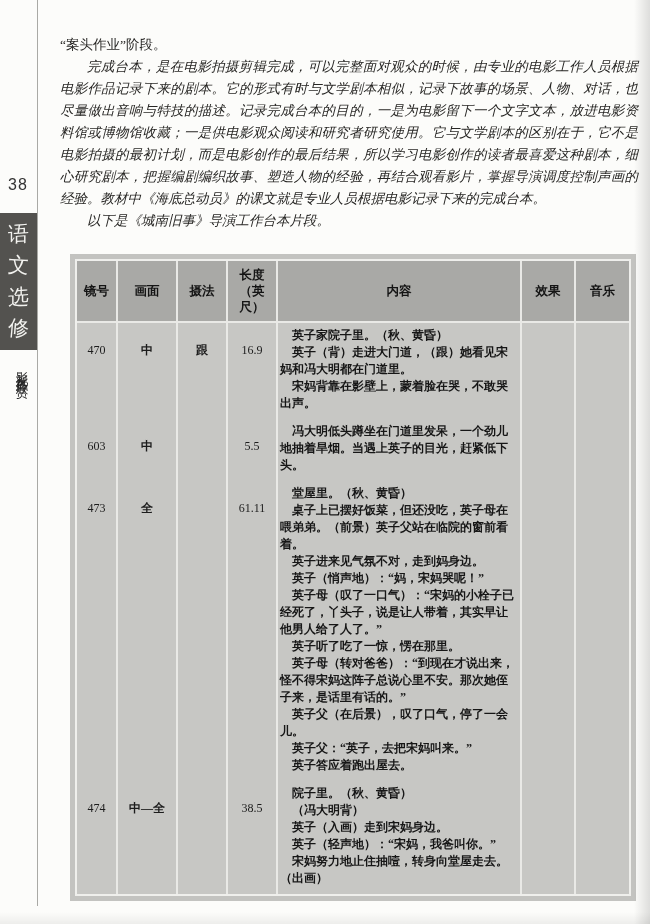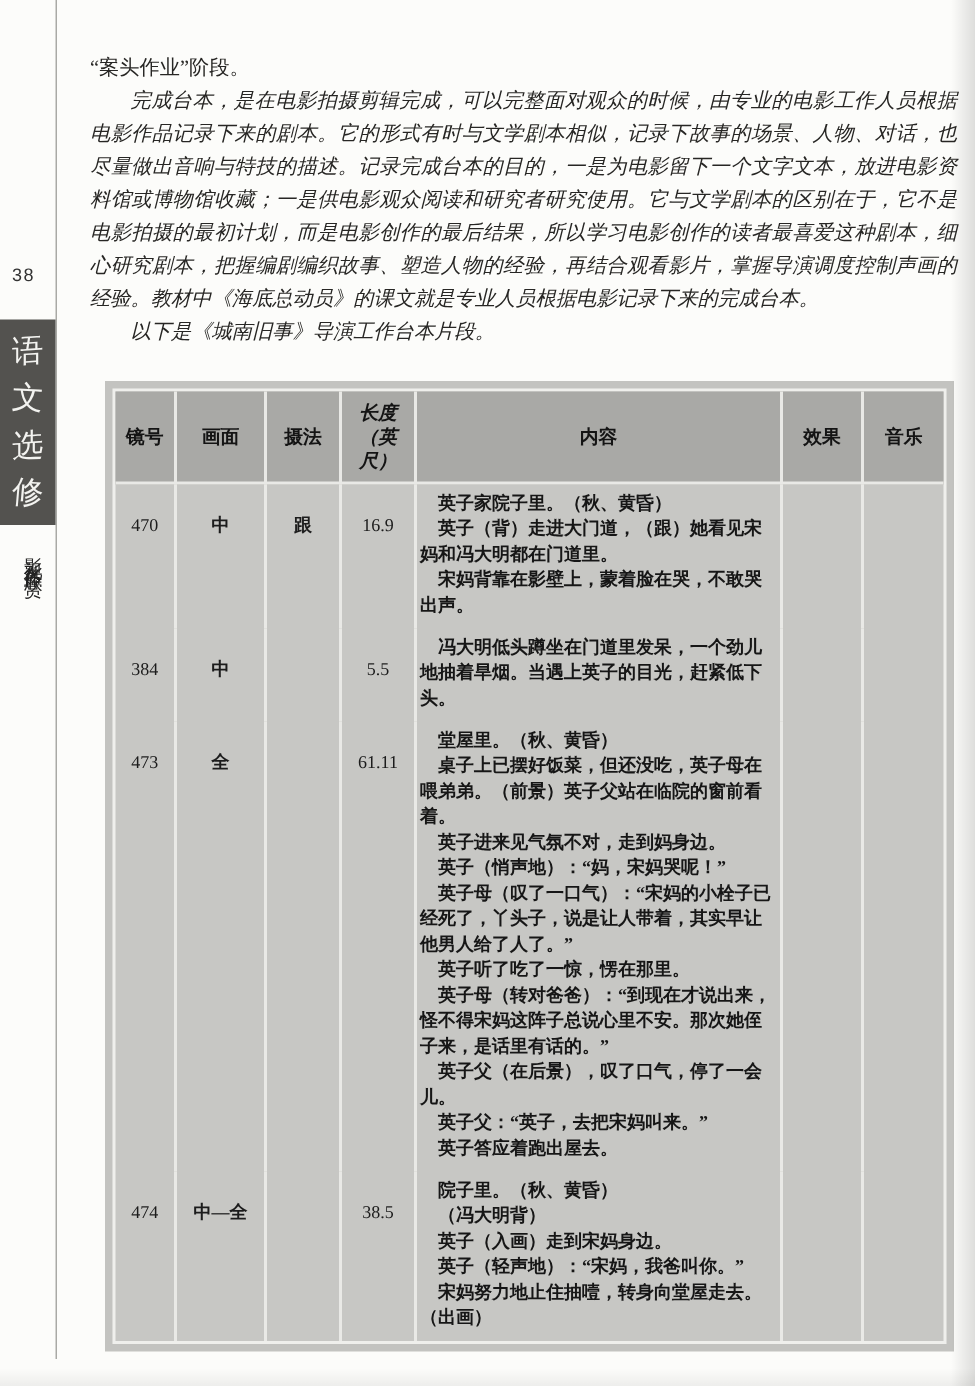--- a/index.html
+++ b/index.html
@@ -20,21 +20,21 @@
   }
   .page::before {
     content:""; position:absolute; left:0; right:0; bottom:0; height:12px;
     background:linear-gradient(to bottom, rgba(0,0,0,0), rgba(0,0,0,0.06));
     pointer-events:none;
   }
 
   
   .page-num {
     position:absolute; left:8px; top:176px;
-    font-size:12px; color:#333; letter-spacing:1px;
+    font-size:16px; color:#333; letter-spacing:1px;
     font-family:"Liberation Sans", sans-serif;
   }
   .side-rule {
     position:absolute; left:37px; top:0; width:1px; height:906px;
     background:#a9a9a5;
   }
   .series-block {
     position:absolute; left:0; top:213px; width:37px; height:137px;
     background:#53524f;
     display:flex; flex-direction:column; align-items:center; justify-content:space-evenly;
@@ -77,21 +77,21 @@
   }
   table.script th:last-child, table.script td:last-child { border-right:none; }
   table.script thead th {
     background:#a9a9a6;
     border-bottom:2px solid #e9e9e6;
     text-align:center; vertical-align:middle;
     font-weight:bold; font-size:12.5px; line-height:16px;
     padding:6px 1px;
     color:#141414;
   }
-  th.prewrap { white-space:pre-line;font-style:italic; }
+  th.prewrap { white-space:pre-line; }
   td.meta { text-align:center; padding-top:19px; padding-bottom:6px; line-height:17px; }
   td.bold-meta { font-weight:bold; }
   td.c-content { padding:4px 2px 7px 2px;margin-top:32px; }
   td.c-content p {
     margin:0; text-indent:1em;
     line-height:17px; font-weight:bold;
     text-align:left;
     color:#161616;
   }
 </style>
@@ -148,21 +148,21 @@
             <td class="meta">16.9</td>
             <td class="c-content">
               <p>英子家院子里。（秋、黄昏）</p>
               <p>英子（背）走进大门道，（跟）她看见宋妈和冯大明都在门道里。</p>
               <p>宋妈背靠在影壁上，蒙着脸在哭，不敢哭出声。</p>
             </td>
             <td></td>
             <td></td>
           </tr>
           <tr>
-            <td class="meta">384</td>
+            <td class="meta">603</td>
             <td class="meta bold-meta">中</td>
             <td class="meta bold-meta"></td>
             <td class="meta">5.5</td>
             <td class="c-content">
               <p>冯大明低头蹲坐在门道里发呆，一个劲儿地抽着旱烟。当遇上英子的目光，赶紧低下头。</p>
             </td>
             <td></td>
             <td></td>
           </tr>
           <tr>

